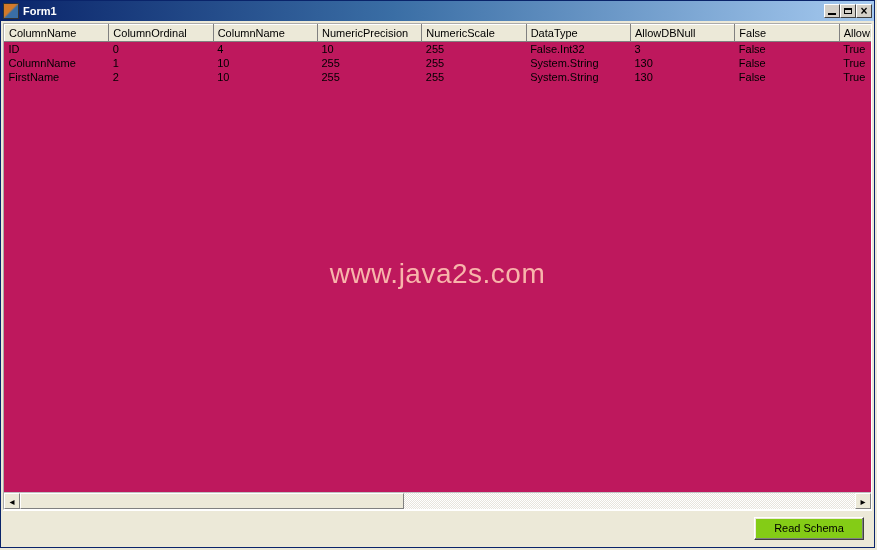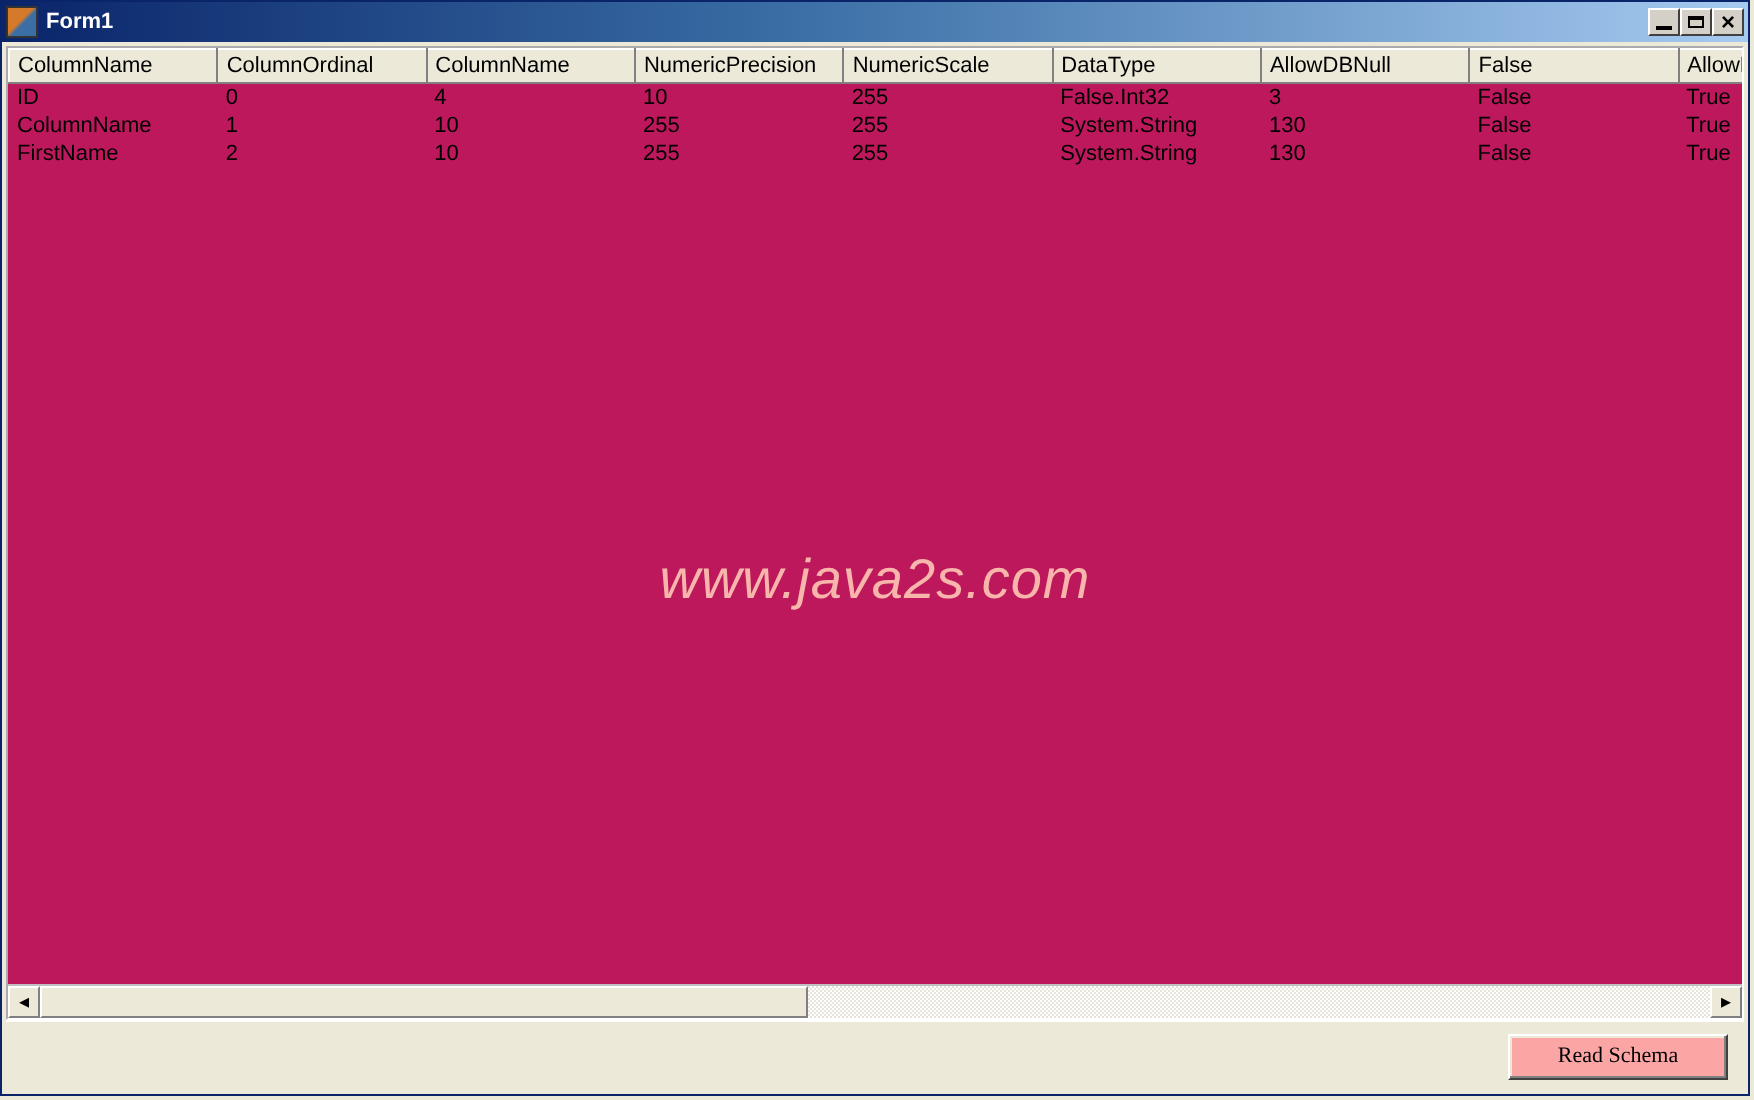--- a/index.html
+++ b/index.html
@@ -122,31 +122,30 @@
   }
   table.listview tbody td {
     padding: 0 4px;
     height: 14px;
     white-space: nowrap;
     overflow: hidden;
   }
 
   .watermark {
     position: absolute;
-    top: 250px;
+    top: 234px;
     left: 0;
     width: 100%;
     text-align: center;
     font-family: Arial, sans-serif;
     font-size: 28px;
     font-weight: 500;
     color: #f8b5ab;
     pointer-events: none;
     letter-spacing: 0.5px;
-    font-style: italic;
   }
 
   .hscroll {
     height: 16px;
     background: #ece9d8;
     border-top: 1px solid #c0c0c0;
     display: flex;
     align-items: stretch;
     flex-shrink: 0;
   }
@@ -185,27 +184,27 @@
     height: 34px;
     display: flex;
     justify-content: flex-end;
     align-items: center;
     padding: 0 8px;
     border-top: 1px solid #fff;
   }
   .btn {
     min-width: 110px;
     height: 23px;
-    background: #fca5a5;
+    background: #84cc16;
     border-top: 1px solid #fff;
     border-left: 1px solid #fff;
     border-right: 1px solid #404040;
     border-bottom: 1px solid #404040;
     box-shadow: inset -1px -1px 0 #808080, inset 1px 1px 0 #ece9d8;
-    font-family: Liberation Serif, serif;
+    font-family: Liberation Sans, sans-serif;
     font-size: 11px;
     text-align: center;
   }
 </style>
 </head>
 <body>
 
 <div class="window">
 
   <div class="titlebar">

